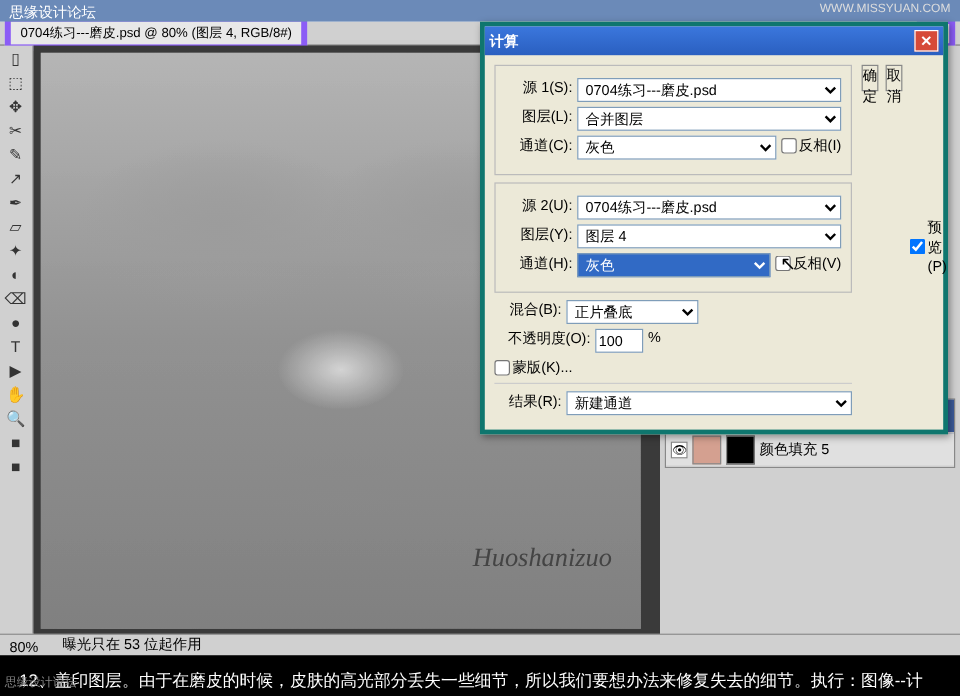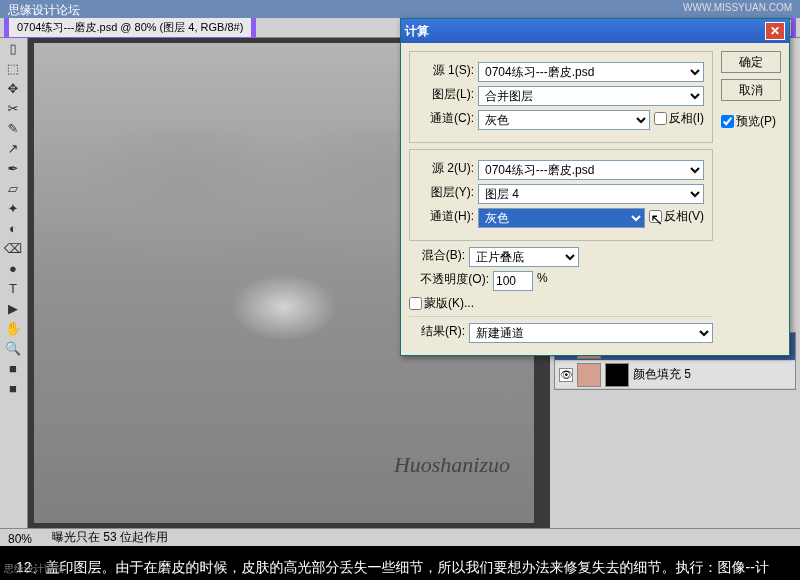--- a/index.html
+++ b/index.html
@@ -5,44 +5,44 @@
 *{margin:0;padding:0;box-sizing:border-box;font-family:"Microsoft YaHei",SimSun,sans-serif;font-size:12px}
 body{width:800px;height:580px;background:#fff;overflow:hidden;position:relative}
 .top-title{height:18px;background:#6B8AB8;color:#fff;padding:2px 8px;position:relative}
 .top-title .wm{position:absolute;right:8px;color:#ddd;font-size:10px}
 .doc-tab{height:20px;background:#d0d0d0;display:flex;align-items:center;padding:0 4px;border-bottom:1px solid #888}
 .doc-tab span{background:#e8e8e8;padding:2px 8px;border:5px solid #8b5cf6;font-size:11px}
 .doc-tab .x{margin-left:auto;color:#555}
 .workspace{display:flex;height:490px;background:#333}
 .toolbar{width:28px;background:#d0d0d0;display:flex;flex-direction:column;border-right:1px solid #888}
 .tool{width:26px;height:20px;display:flex;align-items:center;justify-content:center;font-size:13px;color:#333;cursor:pointer;border:1px solid transparent}
-.canvas-area{flex:1;background:#3a3a3a;display:flex;align-items:center;justify-content:flex-start;position:relative;padding:6px}
+.canvas-area{flex:1;background:#3a3a3a;display:flex;align-items:flex-start;justify-content:flex-start;position:relative;padding:6px}
 .canvas{width:500px;height:480px;background:linear-gradient(135deg,#888 0%,#aaa 20%,#666 40%,#999 55%,#777 70%,#555 85%,#888 100%);filter:grayscale(1) contrast(1.1);position:relative}
 .face{position:absolute;inset:0;background:
  radial-gradient(ellipse 40% 25% at 30% 30%,#999 0%,transparent 60%),
  radial-gradient(ellipse 40% 25% at 70% 30%,#999 0%,transparent 60%),
  radial-gradient(ellipse 15% 10% at 50% 55%,#ccc 0%,transparent 70%),
  radial-gradient(ellipse 25% 8% at 50% 75%,#888 0%,transparent 70%),
  linear-gradient(180deg,#b0b0b0 0%,#909090 50%,#808080 100%)}
 .right-panel{width:250px;background:#d0d0d0;display:flex;flex-direction:column;gap:4px;padding:4px}
 .layers-panel{background:#e0e0e0;border:1px solid #888;margin-top:290px}
 .layer-row{display:flex;align-items:center;height:28px;padding:2px 4px;gap:4px;border-bottom:1px solid #ccc;font-size:11px;cursor:pointer}
 .layer-row.sel{background:#3B5B9B;color:#fff}
 .layer-row .eye{width:14px;height:14px;border:1px solid #888;background:#fff;font-size:10px;text-align:center}
 .layer-row .thumb{width:24px;height:24px;background:#d4a090;border:1px solid #888}
 .layer-row .thumb2{width:24px;height:24px;background:#000;border:1px solid #888}
 .sig{position:absolute;right:40px;bottom:50px;font-family:cursive;font-size:22px;color:#444;font-style:italic}
 
 
-.dialog{position:absolute;left:400px;top:18px;width:390px;background:#ECE9D8;border:1px solid #0f766e;box-shadow:2px 2px 6px rgba(0,0,0,.4)}
+.dialog{position:absolute;left:400px;top:18px;width:390px;background:#ECE9D8;border:4px solid #0f766e;box-shadow:2px 2px 6px rgba(0,0,0,.4)}
 .dlg-title{height:24px;background:linear-gradient(180deg,#3B77DD 0%,#2A5FC0 100%);color:#fff;display:flex;align-items:center;padding:0 4px;font-size:13px;font-weight:bold}
 .dlg-title .close{margin-left:auto;width:20px;height:18px;background:#D64A38;border:1px solid #fff;color:#fff;text-align:center;line-height:16px;cursor:pointer}
 .dlg-body{padding:8px;display:flex;gap:8px}
 .dlg-left{flex:1}
-.dlg-right{width:60px;display:flex;flex-direction:column;gap:6px}
+.dlg-right{width:60px;display:flex;flex-direction:row;gap:6px}
 .btn{height:22px;border:1px solid #888;background:#ECE9D8;cursor:pointer;font-size:12px}
 .fieldset{border:1px solid #bbb;padding:6px 8px 8px;margin-bottom:6px}
 .row{display:flex;align-items:flex-start;gap:4px;margin:4px 0}
 .row label{width:56px;text-align:right;font-size:12px}
 .grp-label{font-size:12px}
 select,input[type=text]{border:1px solid #7F9DB9;background:#fff;height:20px;font-size:12px;padding:0 2px}
 select{flex:1}
 select.hl{background:#316AC5;color:#fff}
 .chk{display:flex;align-items:center;gap:2px;font-size:12px}
 input[type=checkbox]{width:13px;height:13px}

